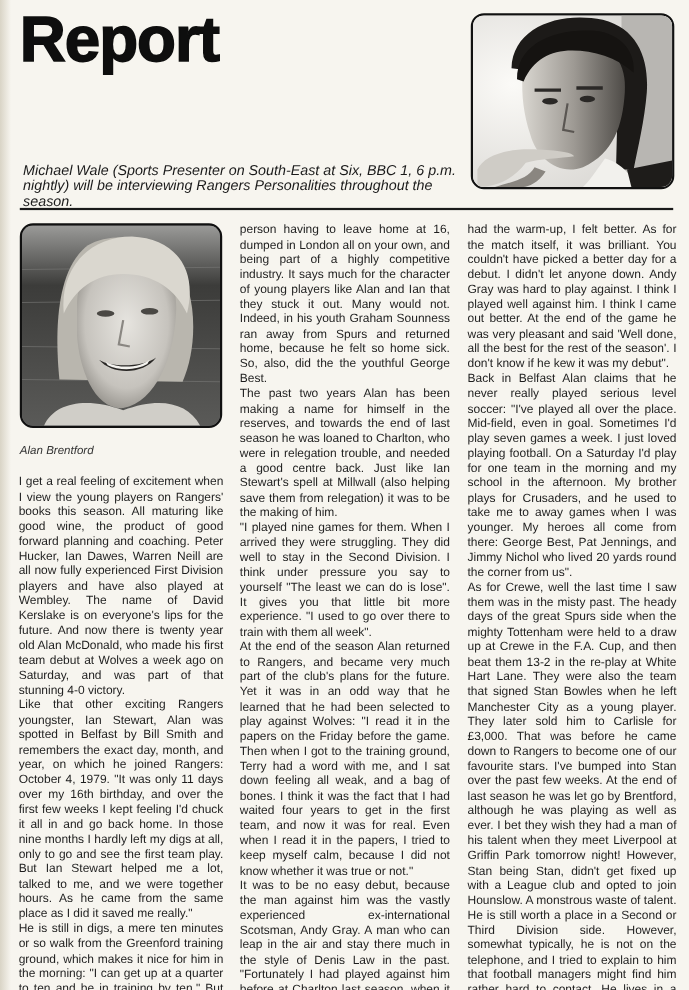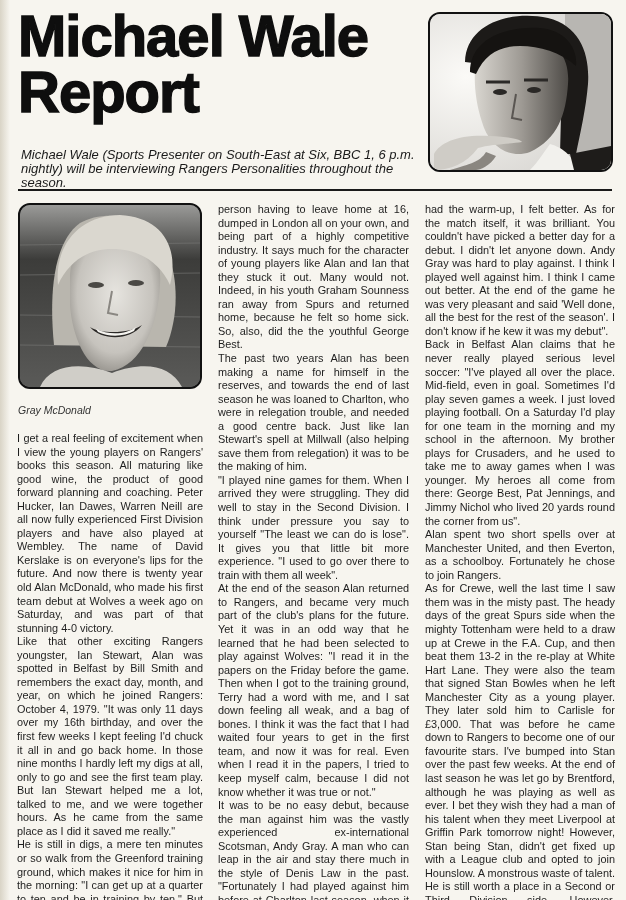--- a/index.html
+++ b/index.html
@@ -63,21 +63,20 @@
     .col2 { left: 218px; top: 203px; width: 191px; }
     .col3 { left: 425px; top: 203px; width: 190px; }
     svg { display: block; }
   </style>
 </head>
 <body>
 
 <div class="page-shadow"></div>
 
 <h1 class="title">
-  <span>Michael Wale</span>
   <span>Report</span>
 </h1>
 
 <p class="subtitle">Michael Wale (Sports Presenter on South-East at Six, BBC 1, 6 p.m. nightly) will be interviewing Rangers Personalities throughout the season.</p>
 
 <div class="portrait">
   <svg width="181" height="156" viewBox="0 0 181 156">
     <defs>
       <radialGradient id="bgA" cx="0.2" cy="0.4" r="0.8">
         <stop offset="0" stop-color="#fbfaf7"></stop>
@@ -134,35 +133,34 @@
     <path d="M38,80 C34,40 60,10 100,10 C140,12 160,40 150,80 C140,58 120,44 92,44 C66,44 48,58 38,80 Z" fill="#dad7cf"></path>
     <ellipse cx="76" cy="80" rx="8" ry="3" fill="#4a4844"></ellipse>
     <ellipse cx="116" cy="78" rx="8" ry="3" fill="#4a4844"></ellipse>
     <path d="M92,86 L88,108 L98,110" stroke="#8a8782" stroke-width="2" fill="none"></path>
     <path d="M70,122 C82,136 110,136 122,120 C112,128 82,130 70,122 Z" fill="#2a2826"></path>
     <path d="M76,124 C88,130 106,130 116,122 L114,126 C104,132 88,132 78,127 Z" fill="#f4f3ef"></path>
     <path d="M20,182 C30,160 60,156 92,168 C124,156 150,160 162,182 Z" fill="#d0cec8"></path>
   </svg>
 </div>
 
-<div class="caption">Gray McDonald</div>
+<div class="caption">Alan Brentford</div>
 
 <div class="col col1">
   <p>I get a real feeling of excitement when I view the young players on Rangers' books this season. All maturing like good wine, the product of good forward planning and coaching. Peter Hucker, Ian Dawes, Warren Neill are all now fully experienced First Division players and have also played at Wembley. The name of David Kerslake is on everyone's lips for the future. And now there is twenty year old Alan McDonald, who made his first team debut at Wolves a week ago on Saturday, and was part of that stunning 4-0 victory.</p>
   <p>Like that other exciting Rangers youngster, Ian Stewart, Alan was spotted in Belfast by Bill Smith and remembers the exact day, month, and year, on which he joined Rangers: October 4, 1979. "It was only 11 days over my 16th birthday, and over the first few weeks I kept feeling I'd chuck it all in and go back home. In those nine months I hardly left my digs at all, only to go and see the first team play. But Ian Stewart helped me a lot, talked to me, and we were together hours. As he came from the same place as I did it saved me really."</p>
   <p>He is still in digs, a mere ten minutes or so walk from the Greenford training ground, which makes it nice for him in the morning: "I can get up at a quarter to ten and be in training by ten." But now he is engaged, he is looking for a flat of his own. "This past year I have felt really settled for the first time."</p>
 
 </div>
 
 <div class="col col2">
   <p>person having to leave home at 16, dumped in London all on your own, and being part of a highly competitive industry. It says much for the character of young players like Alan and Ian that they stuck it out. Many would not. Indeed, in his youth Graham Sounness ran away from Spurs and returned home, because he felt so home sick. So, also, did the the youthful George Best.</p>
   <p>The past two years Alan has been making a name for himself in the reserves, and towards the end of last season he was loaned to Charlton, who were in relegation trouble, and needed a good centre back. Just like Ian Stewart's spell at Millwall (also helping save them from relegation) it was to be the making of him.</p>
   <p>"I played nine games for them. When I arrived they were struggling. They did well to stay in the Second Division. I think under pressure you say to yourself "The least we can do is lose". It gives you that little bit more experience. "I used to go over there to train with them all week".</p>
   <p>At the end of the season Alan returned to Rangers, and became very much part of the club's plans for the future. Yet it was in an odd way that he learned that he had been selected to play against Wolves: "I read it in the papers on the Friday before the game. Then when I got to the training ground, Terry had a word with me, and I sat down feeling all weak, and a bag of bones. I think it was the fact that I had waited four years to get in the first team, and now it was for real. Even when I read it in the papers, I tried to keep myself calm, because I did not know whether it was true or not."</p>
   <p>It was to be no easy debut, because the man against him was the vastly experienced ex-international Scotsman, Andy Gray. A man who can leap in the air and stay there much in the style of Denis Law in the past. "Fortunately I had played against him before at Charlton last season, when it was a 3-3 draw. He isn't very tall, but he is very physical and goes for everything. I began to have a few nerves sitting watching Football Focus in the hotel before the game. But Ian Stewart kept talking to me, and then once we were out on the field, and we'd</p>
 </div>
 
 <div class="col col3">
   <p>had the warm-up, I felt better. As for the match itself, it was brilliant. You couldn't have picked a better day for a debut. I didn't let anyone down. Andy Gray was hard to play against. I think I played well against him. I think I came out better. At the end of the game he was very pleasant and said 'Well done, all the best for the rest of the season'. I don't know if he kew it was my debut".</p>
   <p>Back in Belfast Alan claims that he never really played serious level soccer: "I've played all over the place. Mid-field, even in goal. Sometimes I'd play seven games a week. I just loved playing football. On a Saturday I'd play for one team in the morning and my school in the afternoon. My brother plays for Crusaders, and he used to take me to away games when I was younger. My heroes all come from there: George Best, Pat Jennings, and Jimmy Nichol who lived 20 yards round the corner from us".</p>
-  <p>Alan spent two short spells over at Manchester United, and then Everton, as a schoolboy. Fortunately he chose to join Rangers.</p>
   <p>As for Crewe, well the last time I saw them was in the misty past. The heady days of the great Spurs side when the mighty Tottenham were held to a draw up at Crewe in the F.A. Cup, and then beat them 13-2 in the re-play at White Hart Lane. They were also the team that signed Stan Bowles when he left Manchester City as a young player. They later sold him to Carlisle for £3,000. That was before he came down to Rangers to become one of our favourite stars. I've bumped into Stan over the past few weeks. At the end of last season he was let go by Brentford, although he was playing as well as ever. I bet they wish they had a man of his talent when they meet Liverpool at Griffin Park tomorrow night! However, Stan being Stan, didn't get fixed up with a League club and opted to join Hounslow. A monstrous waste of talent. He is still worth a place in a Second or Third Division side. However, somewhat typically, he is not on the telephone, and I tried to explain to him that football managers might find him rather hard to contact. He lives in a little house in Braemar Road 50 yards from the Brentford ground.</p>
 </div>
 
 </body></html>

